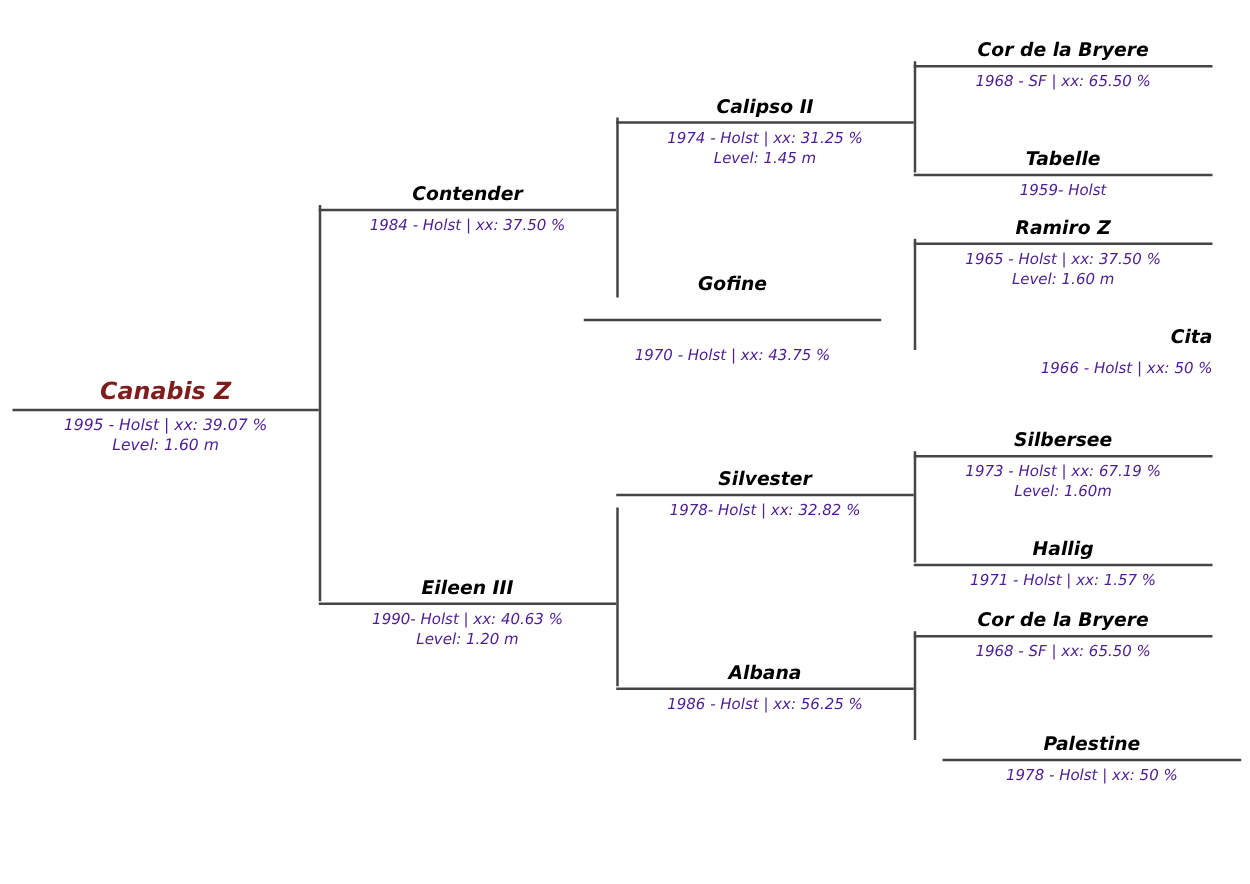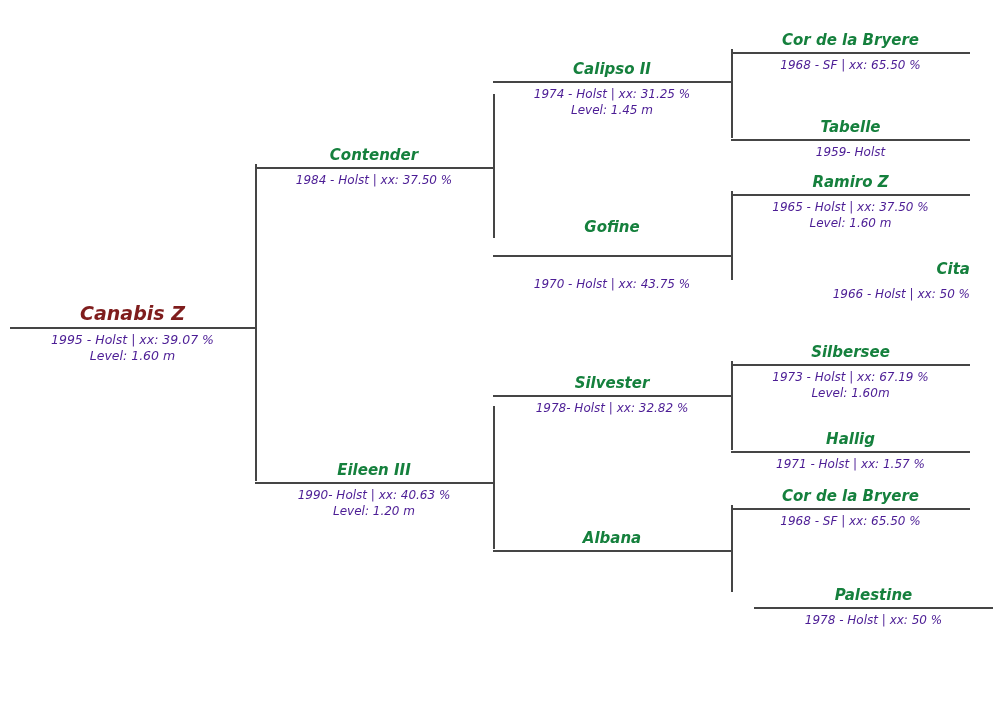--- a/index.html
+++ b/index.html
@@ -8,43 +8,43 @@
     width:1000px;height:707px;
     background:#ffffff;
     font-family:"DejaVu Sans","Liberation Sans",sans-serif;
     overflow:hidden;
   }
   .node{position:absolute;display:flex;flex-direction:column;}
   .node .name{
     display:flex;align-items:flex-end;justify-content:center;
     height:26px;
     font-size:15px;font-weight:bold;font-style:italic;
-    color:#15803d;
+    color:#000000;
     padding-bottom:3px;
     white-space:nowrap;
   }
   .node .hline{height:2px;background:#454545;}
   .node .details{
     padding-top:3px;
     text-align:center;
     font-size:12px;font-style:italic;
     color:#4c1d95;
     line-height:16px;
     white-space:nowrap;
   }
   .node.root .name{height:32px;font-size:19px;color:#7f1d1d;}
   .node.root .details{font-size:12.5px;}
   .vline{position:absolute;width:2px;background:#454545;}
 
   
   .n0{left:10px;top:292px;width:245px;}
   .n1{left:255px;top:138px;width:238px;}
   .n2{left:255px;top:453px;width:238px;}
-  .n3{left:493px;top:52px;width:238px;}
-  .n4{left:493px;top:210px;width:238px;gap:16px;}
+  .n3{left:493px;top:68px;width:238px;}
+  .n4{left:467px;top:210px;width:238px;gap:16px;}
   .n5{left:493px;top:366px;width:238px;}
   .n6{left:493px;top:521px;width:238px;}
   .n7{left:731px;top:23px;width:239px;}
   .n8{left:731px;top:110px;width:239px;}
   .n9{left:731px;top:165px;width:239px;}
   .n10{left:731px;top:252px;width:239px;align-items:flex-end;}
   .n11{left:731px;top:335px;width:239px;}
   .n12{left:731px;top:422px;width:239px;}
   .n13{left:731px;top:479px;width:239px;}
   .n14{left:754px;top:564px;width:239px;margin-top:14px;}
@@ -118,20 +118,23 @@
     <div class="name">Silvester</div>
     <div class="hline"></div>
     <div class="details">
       <div>1978- Holst | xx: 32.82 %</div>
     </div>
   </div>
 
   <div class="node n6">
     <div class="name">Albana</div>
     <div class="hline"></div>
+    <div class="details">
+      <div>1986 - Holst | xx: 56.25 %</div>
+    </div>
   </div>
 
   <div class="node n7">
     <div class="name">Cor de la Bryere</div>
     <div class="hline"></div>
     <div class="details">
       <div>1968 - SF | xx: 65.50 %</div>
     </div>
   </div>
 

